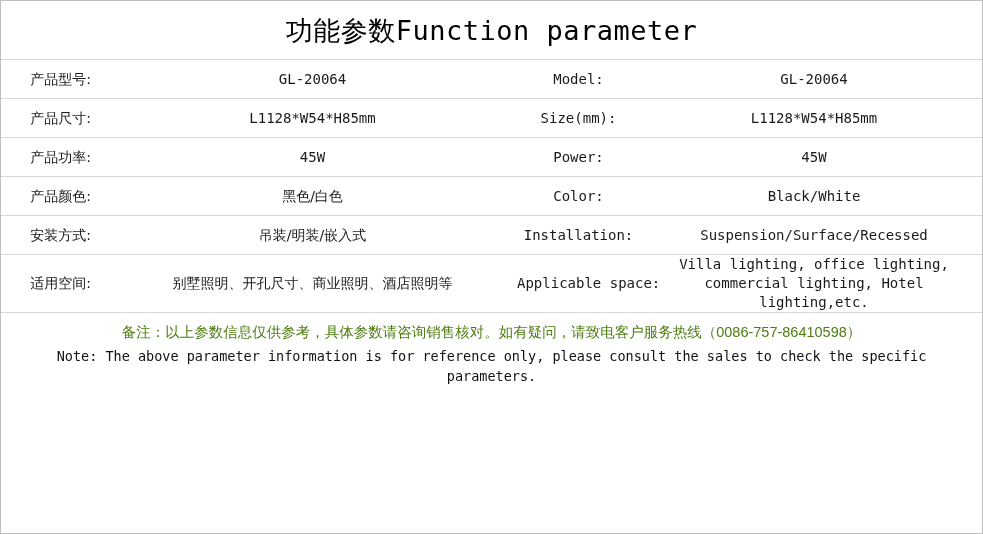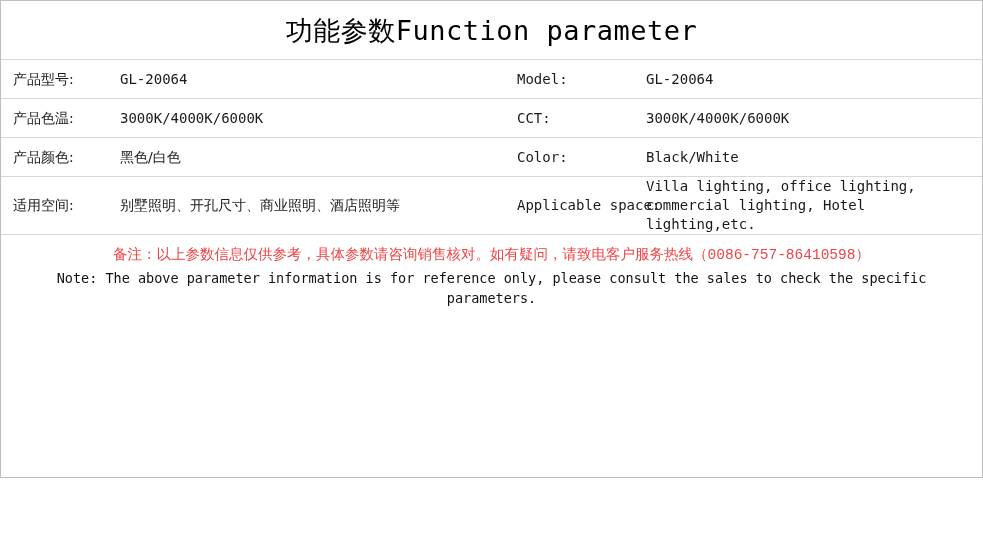--- a/index.html
+++ b/index.html
@@ -10,39 +10,40 @@
     width: 983px;
     height: 534px;
     background: #ffffff;
     font-family: "DejaVu Sans Mono", monospace;
     color: #1a1a1a;
     overflow: hidden;
   }
   .sheet {
     position: relative;
     width: 983px;
-    height: 478px;
+    height: 534px;
     box-sizing: border-box;
     border: 1px solid #bfbfbf;
     background: #ffffff;
   }
   .title {
     text-align: center;
     font-family: "DejaVu Sans Mono", monospace;
     font-size: 27px;
     letter-spacing: 0.5px;
     padding-top: 12px;
     padding-bottom: 10px;
     color: #000;
     font-weight: normal;
   }
   .table {
     width: 100%;
     border-collapse: collapse;
     table-layout: fixed;
+    text-align: center;
   }
   .table td {
     border-top: 1px solid #d8d8d8;
     border-bottom: 1px solid #d8d8d8;
     padding: 0;
     vertical-align: middle;
     height: 38px;
     font-size: 14px;
     line-height: 1.35;
   }
@@ -74,24 +75,24 @@
   .row-tall td {
     height: 48px;
     vertical-align: middle;
   }
   .small-wrap {
     font-size: 13.5px;
     line-height: 1.45;
   }
   .note-cn {
     text-align: center;
-    font-family: Liberation Mono, monospace;
+    font-family: Liberation Sans, sans-serif;
     font-size: 14.5px;
     padding: 10px 14px 2px 14px;
-    color: #ef4444;
+    color: #4d7c0f;
   }
   .note-en {
     text-align: center;
     font-family: "DejaVu Sans Mono", monospace;
     font-size: 13.5px;
     line-height: 1.5;
     padding: 2px 18px 6px 18px;
     color: #111;
   }
 </style>
@@ -105,39 +106,51 @@
   <table class="table">
     <tbody>
 
       <tr>
         <td class="c-label-cn cn">产品型号:</td>
         <td class="c-value-cn en">GL-20064</td>
         <td class="c-label-en en">Model:</td>
         <td class="c-value-en en">GL-20064</td>
       </tr>
 
-
+      <tr>
+        <td class="c-label-cn cn">产品尺寸:</td>
+        <td class="c-value-cn en">L1128*W54*H85mm</td>
+        <td class="c-label-en en">Size(mm):</td>
+        <td class="c-value-en en">L1128*W54*H85mm</td>
+      </tr>
 
 
       <tr>
-        <td class="c-label-cn cn">产品色温:</td>
-        <td class="c-value-cn en">3000K/4000K/6000K</td>
-        <td class="c-label-en en">CCT:</td>
-        <td class="c-value-en en">3000K/4000K/6000K</td>
+        <td class="c-label-cn cn">产品功率:</td>
+        <td class="c-value-cn en">45W</td>
+        <td class="c-label-en en">Power:</td>
+        <td class="c-value-en en">45W</td>
       </tr>
+
 
 
 
       <tr>
         <td class="c-label-cn cn">产品颜色:</td>
         <td class="c-value-cn cn">黑色/白色</td>
         <td class="c-label-en en">Color:</td>
         <td class="c-value-en en">Black/White</td>
       </tr>
 
+      <tr>
+        <td class="c-label-cn cn">安装方式:</td>
+        <td class="c-value-cn cn">吊装/明装/嵌入式</td>
+        <td class="c-label-en en">Installation:</td>
+        <td class="c-value-en en">Suspension/Surface/Recessed</td>
+      </tr>
 
       <tr class="row-tall">
         <td class="c-label-cn cn">适用空间:</td>
         <td class="c-value-cn cn">别墅照明、开孔尺寸、商业照明、酒店照明等</td>
         <td class="c-label-en en small-wrap">Applicable space:</td>
         <td class="c-value-en en small-wrap">Villa lighting, office lighting, commercial lighting, Hotel lighting,etc.</td>
       </tr>
 
     </tbody>
   </table>

